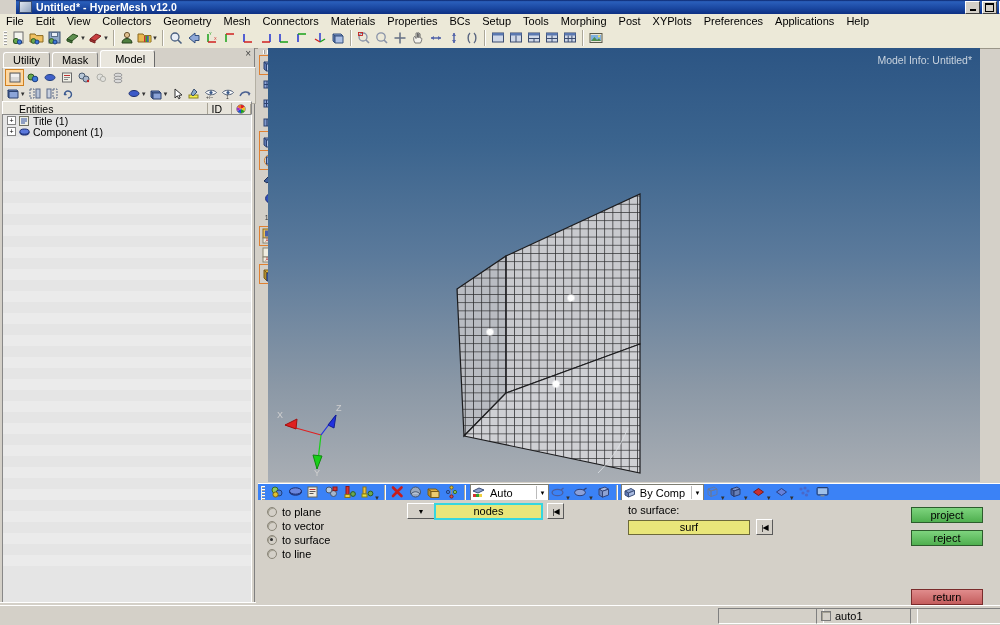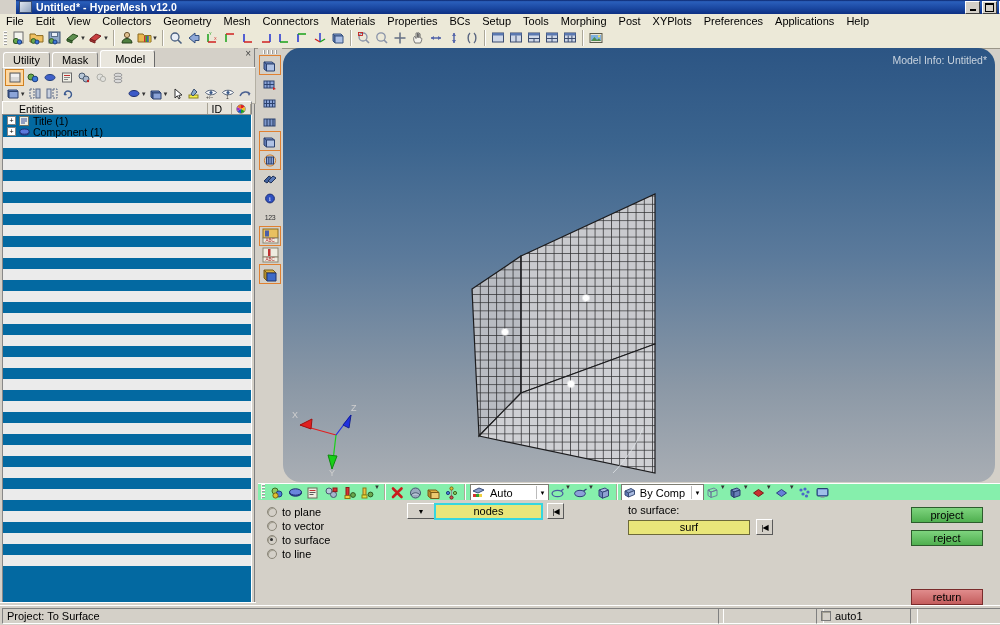--- a/index.html
+++ b/index.html
@@ -78,21 +78,21 @@
   .colhdr{
     position:absolute;left:2px;top:53px;width:248px;height:13px;
     background:#e7e4db;border:1px solid #fff;border-right-color:#888;border-bottom-color:#888;
     display:flex;align-items:center;font-size:10.5px;
   }
   .colhdr .c1{width:190px;padding-left:16px;border-right:1px solid #a9a496;}
   .colhdr .c2{width:20px;padding-left:4px;border-right:1px solid #a9a496;}
   .colhdr .c3{width:18px;display:flex;align-items:center;justify-content:center;border-right:1px solid #a9a496;}
   .treebox{
     position:absolute;left:2px;top:66px;width:248px;height:487px;
-    background:#0369a1;border:1px solid #888;border-right-color:#fff;border-bottom-color:#fff;
+    background:#e5e5e5;border:1px solid #888;border-right-color:#fff;border-bottom-color:#fff;
     overflow:hidden;
   }
   .trow{height:11px;display:flex;align-items:center;font-size:10.5px;padding-left:4px;}
   .trow.alt{background:#ebebeb;}
   .expander{
     width:7px;height:7px;border:1px solid #848484;background:#fff;margin-right:3px;
     display:flex;align-items:center;justify-content:center;font-size:7px;line-height:5px;color:#000;
   }
   .ticon{width:11px;height:10px;margin-right:3px;flex:none;}
 
@@ -101,33 +101,32 @@
     position:absolute;left:258px;top:48px;width:24px;height:434px;
     background:#d4d0c8;display:flex;flex-direction:column;align-items:center;
   }
   .vgrip{width:14px;height:4px;margin-top:2px;margin-bottom:2px;
     background:repeating-linear-gradient(to right,#fff 0 1px,#9b9b9b 1px 2px,transparent 2px 4px);}
   .vbtn{width:20px;height:18px;display:flex;align-items:center;justify-content:center;position:relative;margin-bottom:1px;}
   .vbtn.sel{outline:1px solid #e08030;}
 
   
   .viewport{
-    position:absolute;left:283px;top:48px;width:712px;height:434px;
+    position:absolute;left:268px;top:48px;width:712px;height:434px;
     background:linear-gradient(to bottom,#2c5584 0%,#3b648e 22%,#5b7a9b 48%,#8b98a6 78%,#a9aeb4 100%);
     overflow:hidden;
-    border-radius:17px;
   }
   .modelinfo{position:absolute;right:8px;top:6px;color:#c9d3de;font-size:10.5px;}
   .triad{position:absolute;left:5px;bottom:5px;width:75px;height:80px;}
 
   
   .cmdtoolbar{
     position:absolute;left:258px;top:483px;width:742px;height:17px;
-    background:#86efac;border-top:1px solid #fff;border-bottom:1px solid #a7a396;
-    display:flex;align-items:flex-start;
+    background:#3b82f6;border-top:1px solid #fff;border-bottom:1px solid #a7a396;
+    display:flex;align-items:flex-end;
   }
   .cmdpanel{
     position:absolute;left:258px;top:500px;width:742px;height:105px;
     background:#d4d0c8;
   }
   .radio-row{display:flex;align-items:center;height:14px;}
   .radio{
     width:8px;height:8px;border-radius:50%;
     border:1px solid #8a8679;background:#d4d0c8;
     box-shadow:inset 1px 1px 0 #a5a193;
@@ -1016,21 +1015,20 @@
     <div style="position:absolute;left:653px;top:7px;">
       <div class="actbtn green">project</div>
       <div class="actbtn green" style="margin-top:7px;">reject</div>
     </div>
     <div class="actbtn red" style="position:absolute;left:653px;top:89px;">return</div>
   </div>
 
   <div class="hsplit"></div>
 
   <div class="statusbar">
-    <div class="stpanel" style="position:absolute;left:2px;width:712px;">Project:  To Surface</div>
     <div class="stpanel" style="position:absolute;left:718px;width:96px;"></div>
     <div class="stpanel" style="position:absolute;left:816px;width:92px;">
       <span class="chk"></span>
       <span>auto1</span>
     </div>
     <div class="stpanel" style="position:absolute;left:910px;width:86px;"></div>
   </div>
 
 </div>
 

